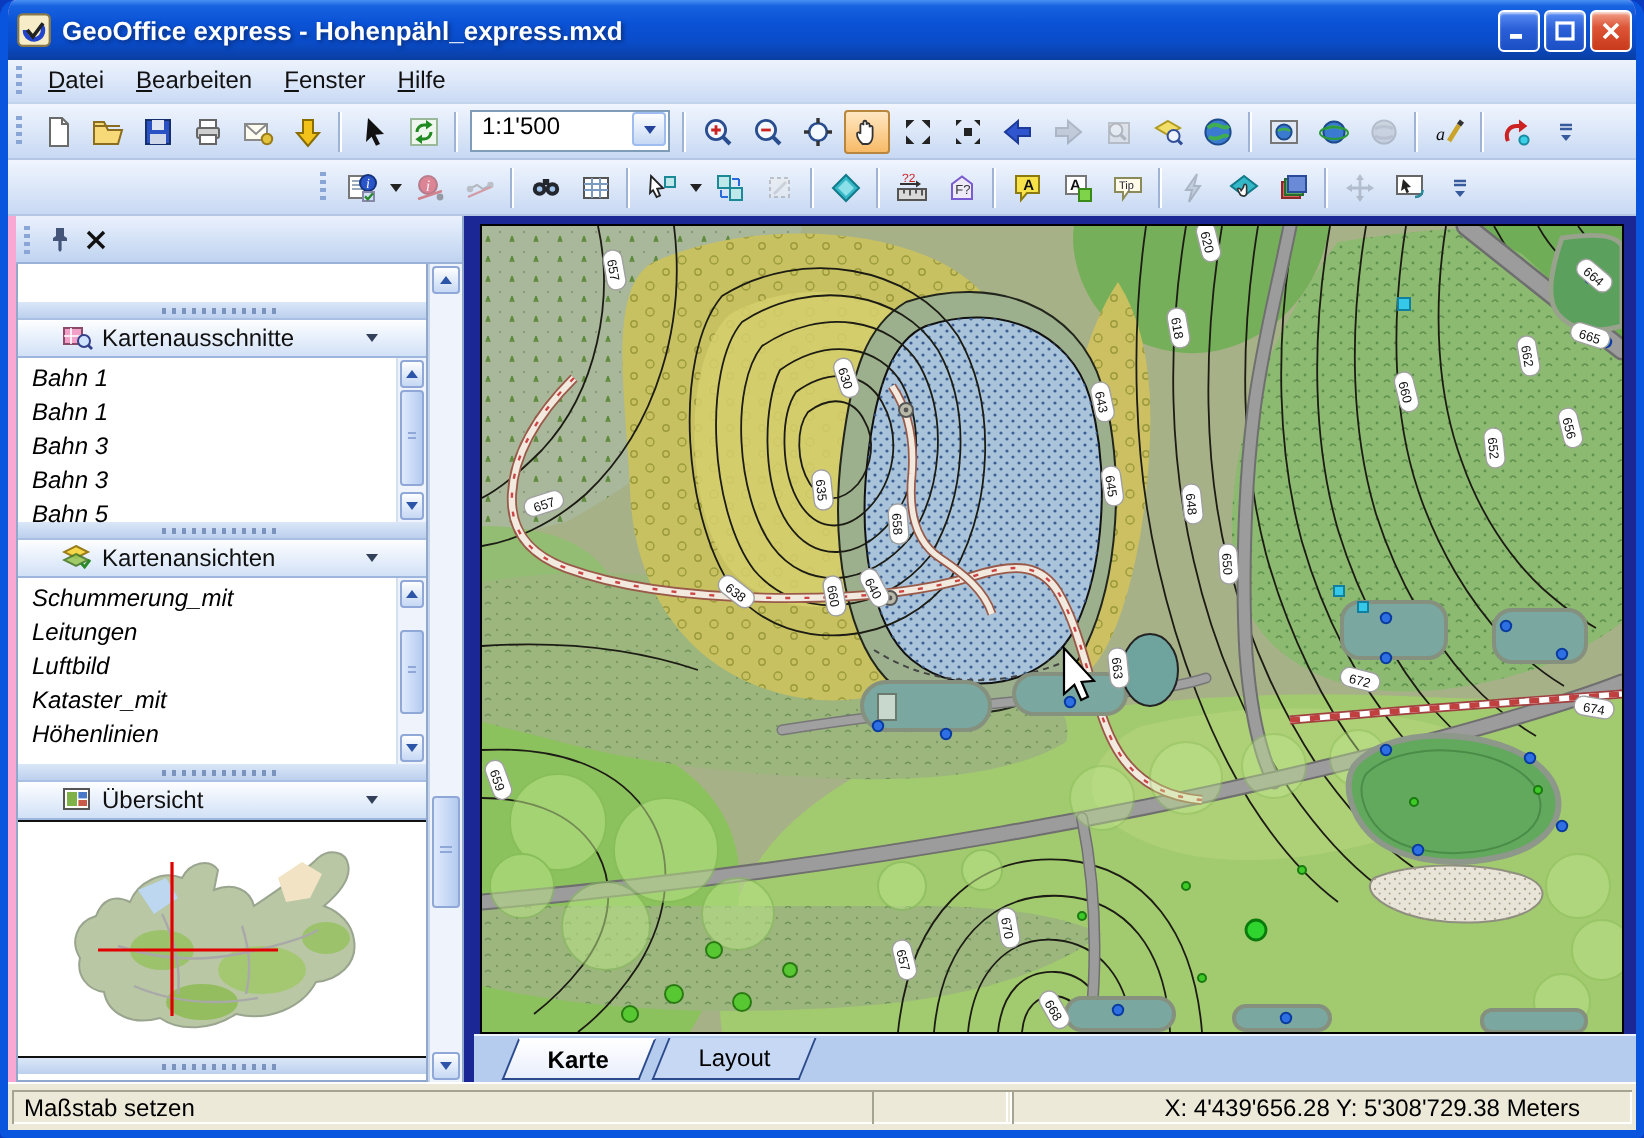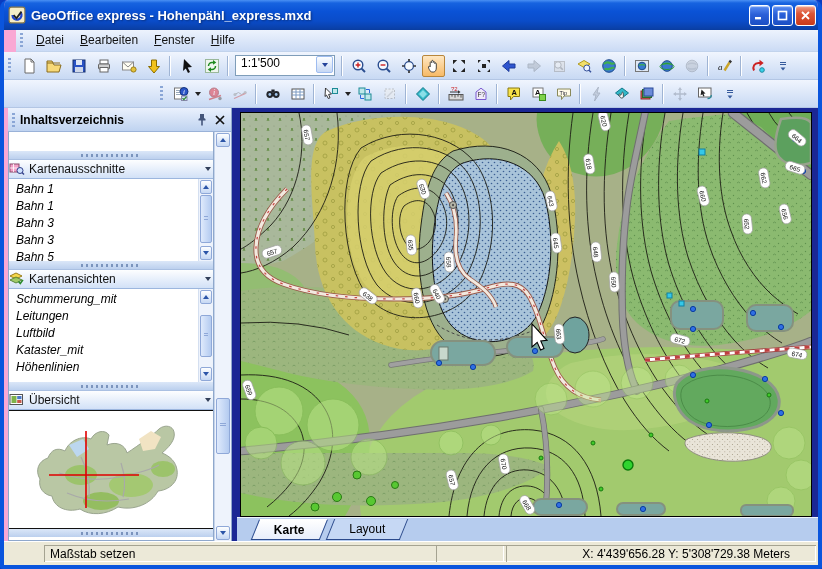--- a/index.html
+++ b/index.html
@@ -11,21 +11,21 @@
     background:linear-gradient(180deg,#4a90f4 0%,#1763e0 10%,#0a52d6 38%,#0a4cc9 70%,#0a42ad 92%,#0a3da0 100%);
     border-radius:8px 8px 0 0;display:flex;align-items:center;padding:0 6px 0 8px;}
   .title-icon{width:18px;height:18px;margin-right:5px;flex:0 0 auto;}
   .title-text{color:#fff;font-weight:bold;font-size:13px;text-shadow:1px 1px 2px #0a2f7a;white-space:nowrap;flex:1;}
   .winbtns{display:flex;gap:2px;}
   .winbtn{width:21px;height:21px;border-radius:3px;border:1px solid #fff;display:flex;align-items:center;justify-content:center;
     background:linear-gradient(180deg,#5a8ef4,#2a5fd8 45%,#1b4fc4);box-shadow:inset 0 1px 1px rgba(255,255,255,.6);}
   .winbtn.close{background:linear-gradient(180deg,#f0a088,#dd5537 40%,#c83a1a);}
   .winbtn svg{display:block;}
   
-  .menubar{position:absolute;left:12px;right:0;top:30px;height:22px;background:linear-gradient(180deg,#edf3fd,#cbdbf5);
+  .menubar{position:absolute;left:0;right:0;top:30px;height:22px;background:linear-gradient(180deg,#edf3fd,#cbdbf5);
     display:flex;align-items:center;border-bottom:1px solid #c2d3ec;}
   .grip{width:3px;height:16px;margin:0 5px 0 4px;
     background:repeating-linear-gradient(180deg,#8aa6d6 0 2px,rgba(0,0,0,0) 2px 4px);}
   .menu-item{padding:2px 8px 3px;font-size:12px;color:#111;}
   .menu-item .u{text-decoration:underline;}
   .toolbar{position:absolute;left:0;right:0;height:28px;background:linear-gradient(180deg,#f0f5fe,#c8d9f3);
     display:flex;align-items:center;border-bottom:1px solid #b3c6e4;}
   #tb1{top:52px;} #tb2{top:80px;}
   #tb2 .tb-inner{margin-left:152px;display:flex;align-items:center;}
   .tb-inner{display:flex;align-items:center;}
@@ -45,21 +45,21 @@
   .panel{position:absolute;left:4px;top:108px;width:224px;height:433px;background:#eef3fb;border-right:1px solid #8fa8cc;}
   .panel-header{height:24px;background:linear-gradient(180deg,#eaf1fd,#bfd3f0);display:flex;align-items:center;
     border-bottom:1px solid #9ab2d8;padding-right:3px;}
   .panel-title{font-size:12px;font-weight:bold;color:#000;flex:1;white-space:nowrap;}
   .ph-btn{width:16px;height:15px;display:flex;align-items:center;justify-content:center;margin-left:2px;}
   .panel-body{position:absolute;left:0;top:24px;right:17px;bottom:0;background:#fff;border:1px solid #8fa8cc;border-top:none;}
   .blankbox{height:19px;background:#fff;}
   .splitter{height:8px;background:linear-gradient(180deg,#dbe7f8,#bcd0ee);display:flex;align-items:center;justify-content:center;}
   .splitter i{width:60px;height:3px;background:repeating-linear-gradient(90deg,#7b94bd 0 2px,rgba(0,0,0,0) 2px 5px);}
   .sec-header{height:20px;background:linear-gradient(180deg,#fdfeff,#d2e1f7);border-top:1px solid #aac0e2;border-bottom:1px solid #9cb6de;
-    display:flex;align-items:center;padding:0 0;}
+    display:flex;align-items:center;padding:0 22px;}
   .sec-header .sec-ic{width:16px;height:14px;margin-right:4px;flex:0 0 auto;}
   .sec-title{font-size:12px;color:#111;flex:1;white-space:nowrap;}
   .sec-arrow{border-left:3.5px solid transparent;border-right:3.5px solid transparent;border-top:4px solid #33405a;margin-right:2px;}
   .seclist{position:relative;background:#fff;font-style:italic;}
   #list1{height:82px;} #list2{height:93px;}
   .seclist .items{position:absolute;left:0;top:1px;right:16px;}
   .li{font-size:12px;color:#000;padding:1.5px 0 1.5px 7px;white-space:nowrap;}
   
   .sbv{position:absolute;top:0;bottom:0;width:15px;background:#eef3fc;border-left:1px solid #d4dff0;}
   .seclist .sbv{right:0;}
@@ -83,21 +83,21 @@
   .tab{height:21px;margin-top:1px;transform:skewX(-22deg);border:1px solid #2b4a8c;border-top:none;display:flex;align-items:center;justify-content:center;padding:0 18px;}
   .tab.active{background:linear-gradient(180deg,#ffffff,#e8eefb);border-top:1px solid #fff;margin-left:18px;z-index:2;}
   .tab.inactive{background:#c6d8f4;margin-left:6px;}
   .tab span{transform:skewX(22deg);font-size:12px;color:#000;}
   .tab.active span{font-weight:bold;}
   
   .statusbar{position:absolute;left:0;right:0;top:541px;height:24px;background:#ece9d8;border-top:1px solid #fff;}
   .cell{position:absolute;top:3px;bottom:3px;background:#ece9d8;
     box-shadow:inset 1px 1px 0 #a5a391, inset -1px -1px 0 #ffffff;font-size:12px;color:#000;
     display:flex;align-items:center;padding:0 6px;white-space:nowrap;}
-  .cell.c1{left:2px;width:500px;margin-left:38px;}
+  .cell.c1{left:2px;width:500px;}
   .cell.c2{left:432px;width:68px;}
   .cell.c3{left:502px;right:2px;justify-content:flex-end;padding-right:26px;}
 </style>
 </head>
 <body>
 
 <div class="window">
 
   <div class="titlebar">
     <svg class="title-icon" viewBox="0 0 16 16">
@@ -456,21 +456,20 @@
             <path d="M5 4.5h6M5 6.5h6" stroke="#365a9c" stroke-width="1.2"></path>
             <path d="M5.5 9.5h5l-2.5 3z" fill="#365a9c"></path>
           </svg>
         </div>
       </div>
   </div>
 
   <div class="panel">
     <div class="panel-header">
       <div class="grip" style="height:14px"></div>
-      <span class="panel-title">Inhaltsverzeichnis</span>
       <span class="ph-btn">
         <svg width="12" height="13" viewBox="0 0 12 13">
             <path d="M4 1h4v4l1.5 1v1.5H6.8V12L6 13l-.8-1V7.5H2.5V6L4 5z" fill="#44557a"></path>
           </svg>
       </span>
       <span class="ph-btn">
         <svg width="10" height="10" viewBox="0 0 10 10">
             <path d="M1 1l8 8M9 1l-8 8" stroke="#111" stroke-width="1.7"></path>
           </svg>
       </span>

